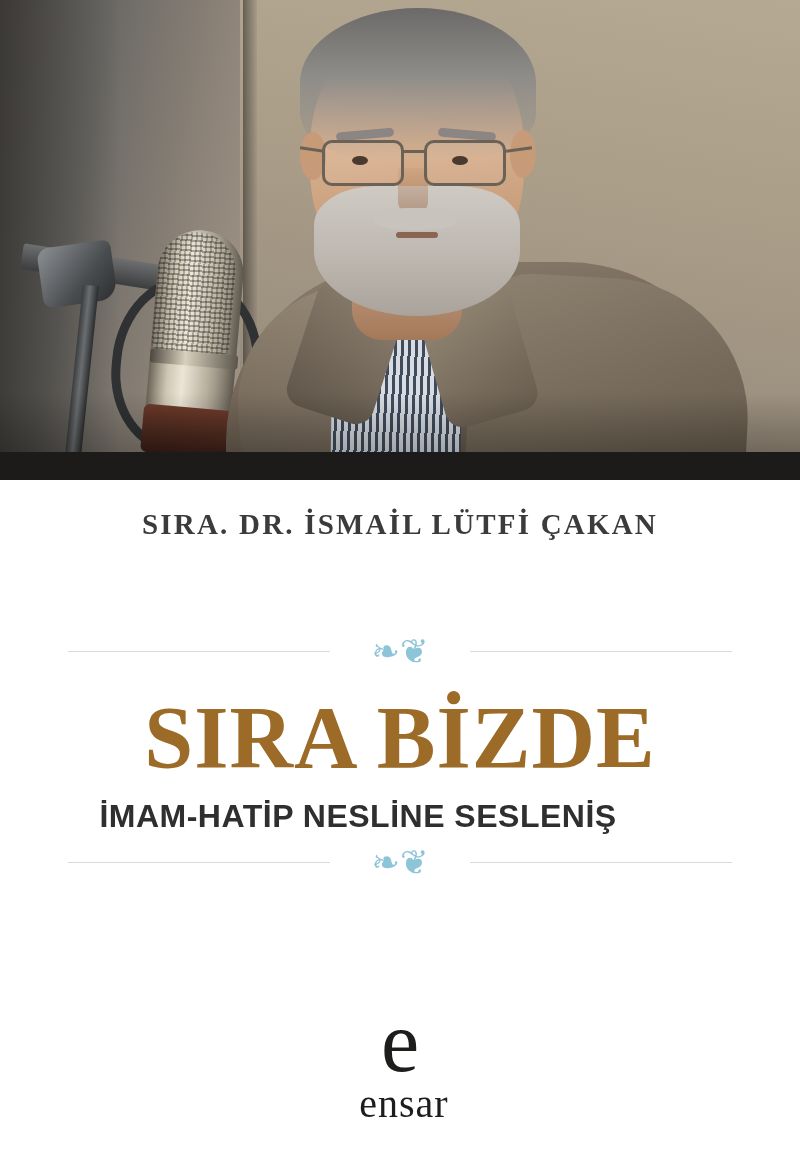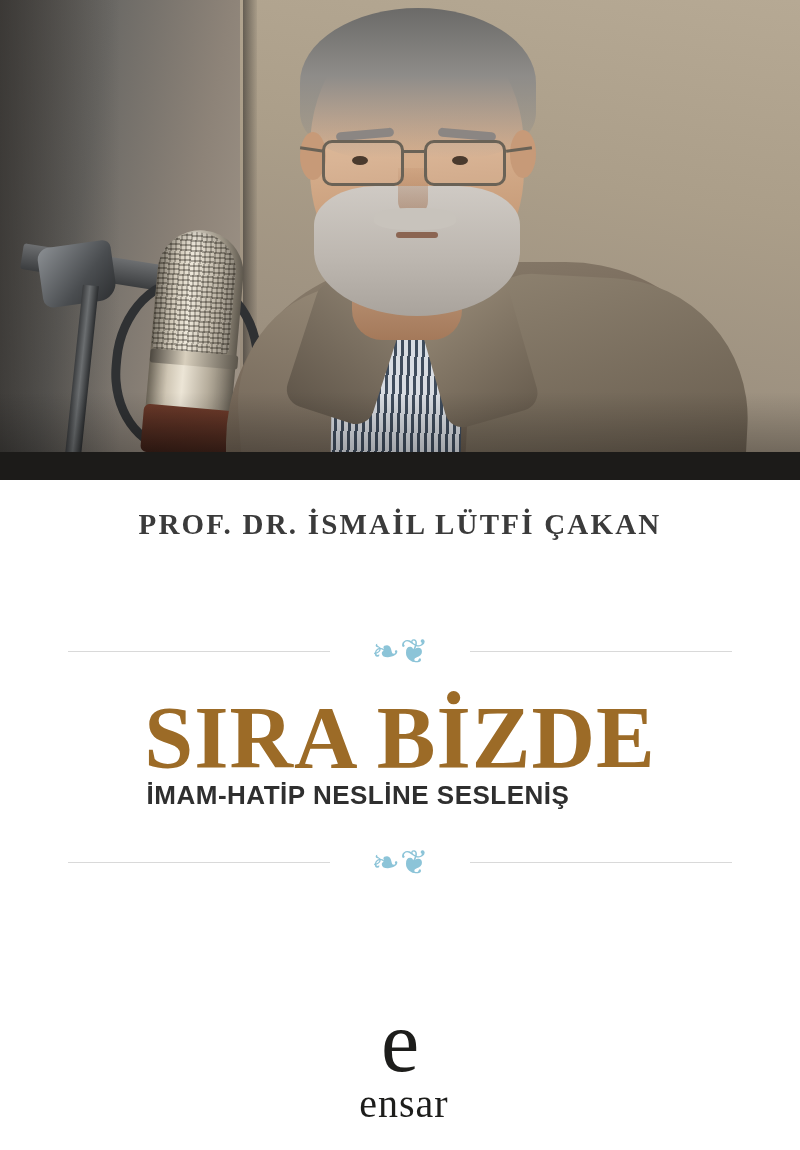--- a/index.html
+++ b/index.html
@@ -387,26 +387,26 @@
     text-align: center;
     font-family: "Liberation Serif", serif;
     font-weight: bold;
     font-size: 88px;
     line-height: 96px;
     letter-spacing: 1px;
     color: #9c6b27;
   }
   .subtitle {
     position: absolute;
-    top: 780px; left: 0;
+    top: 798px; left: 0;
     width: 716px;
     text-align: center;
     font-family: "Liberation Sans", sans-serif;
     font-weight: bold;
-    font-size: 26px;
+    font-size: 32px;
     letter-spacing: 0.5px;
     color: #2f2f2f;
   }
 
   
   .logo {
     position: absolute;
     top: 1006px; left: 0;
     width: 800px;
     text-align: center;
@@ -473,21 +473,21 @@
     <div class="glasses-arm-l"></div>
     <div class="glasses-arm-r"></div>
     <div class="eye-l"></div>
     <div class="eye-r"></div>
 
     <div class="photo-shadow"></div>
   </div>
 
   <div class="dark-band"></div>
 
-  <div class="author">PROF. DR. İSMAİL LÜTFİ ÇAKAN</div>
+  <div class="author">SIRA. DR. İSMAİL LÜTFİ ÇAKAN</div>
 
   <div class="rule-top"></div>
   <div class="rule-gap-top"></div>
   <div class="orn-top">❧❦</div>
 
   <div class="title">SIRA BİZDE</div>
   <div class="subtitle">İMAM-HATİP NESLİNE SESLENİŞ</div>
 
   <div class="rule-bottom"></div>
   <div class="rule-gap-bottom"></div>

